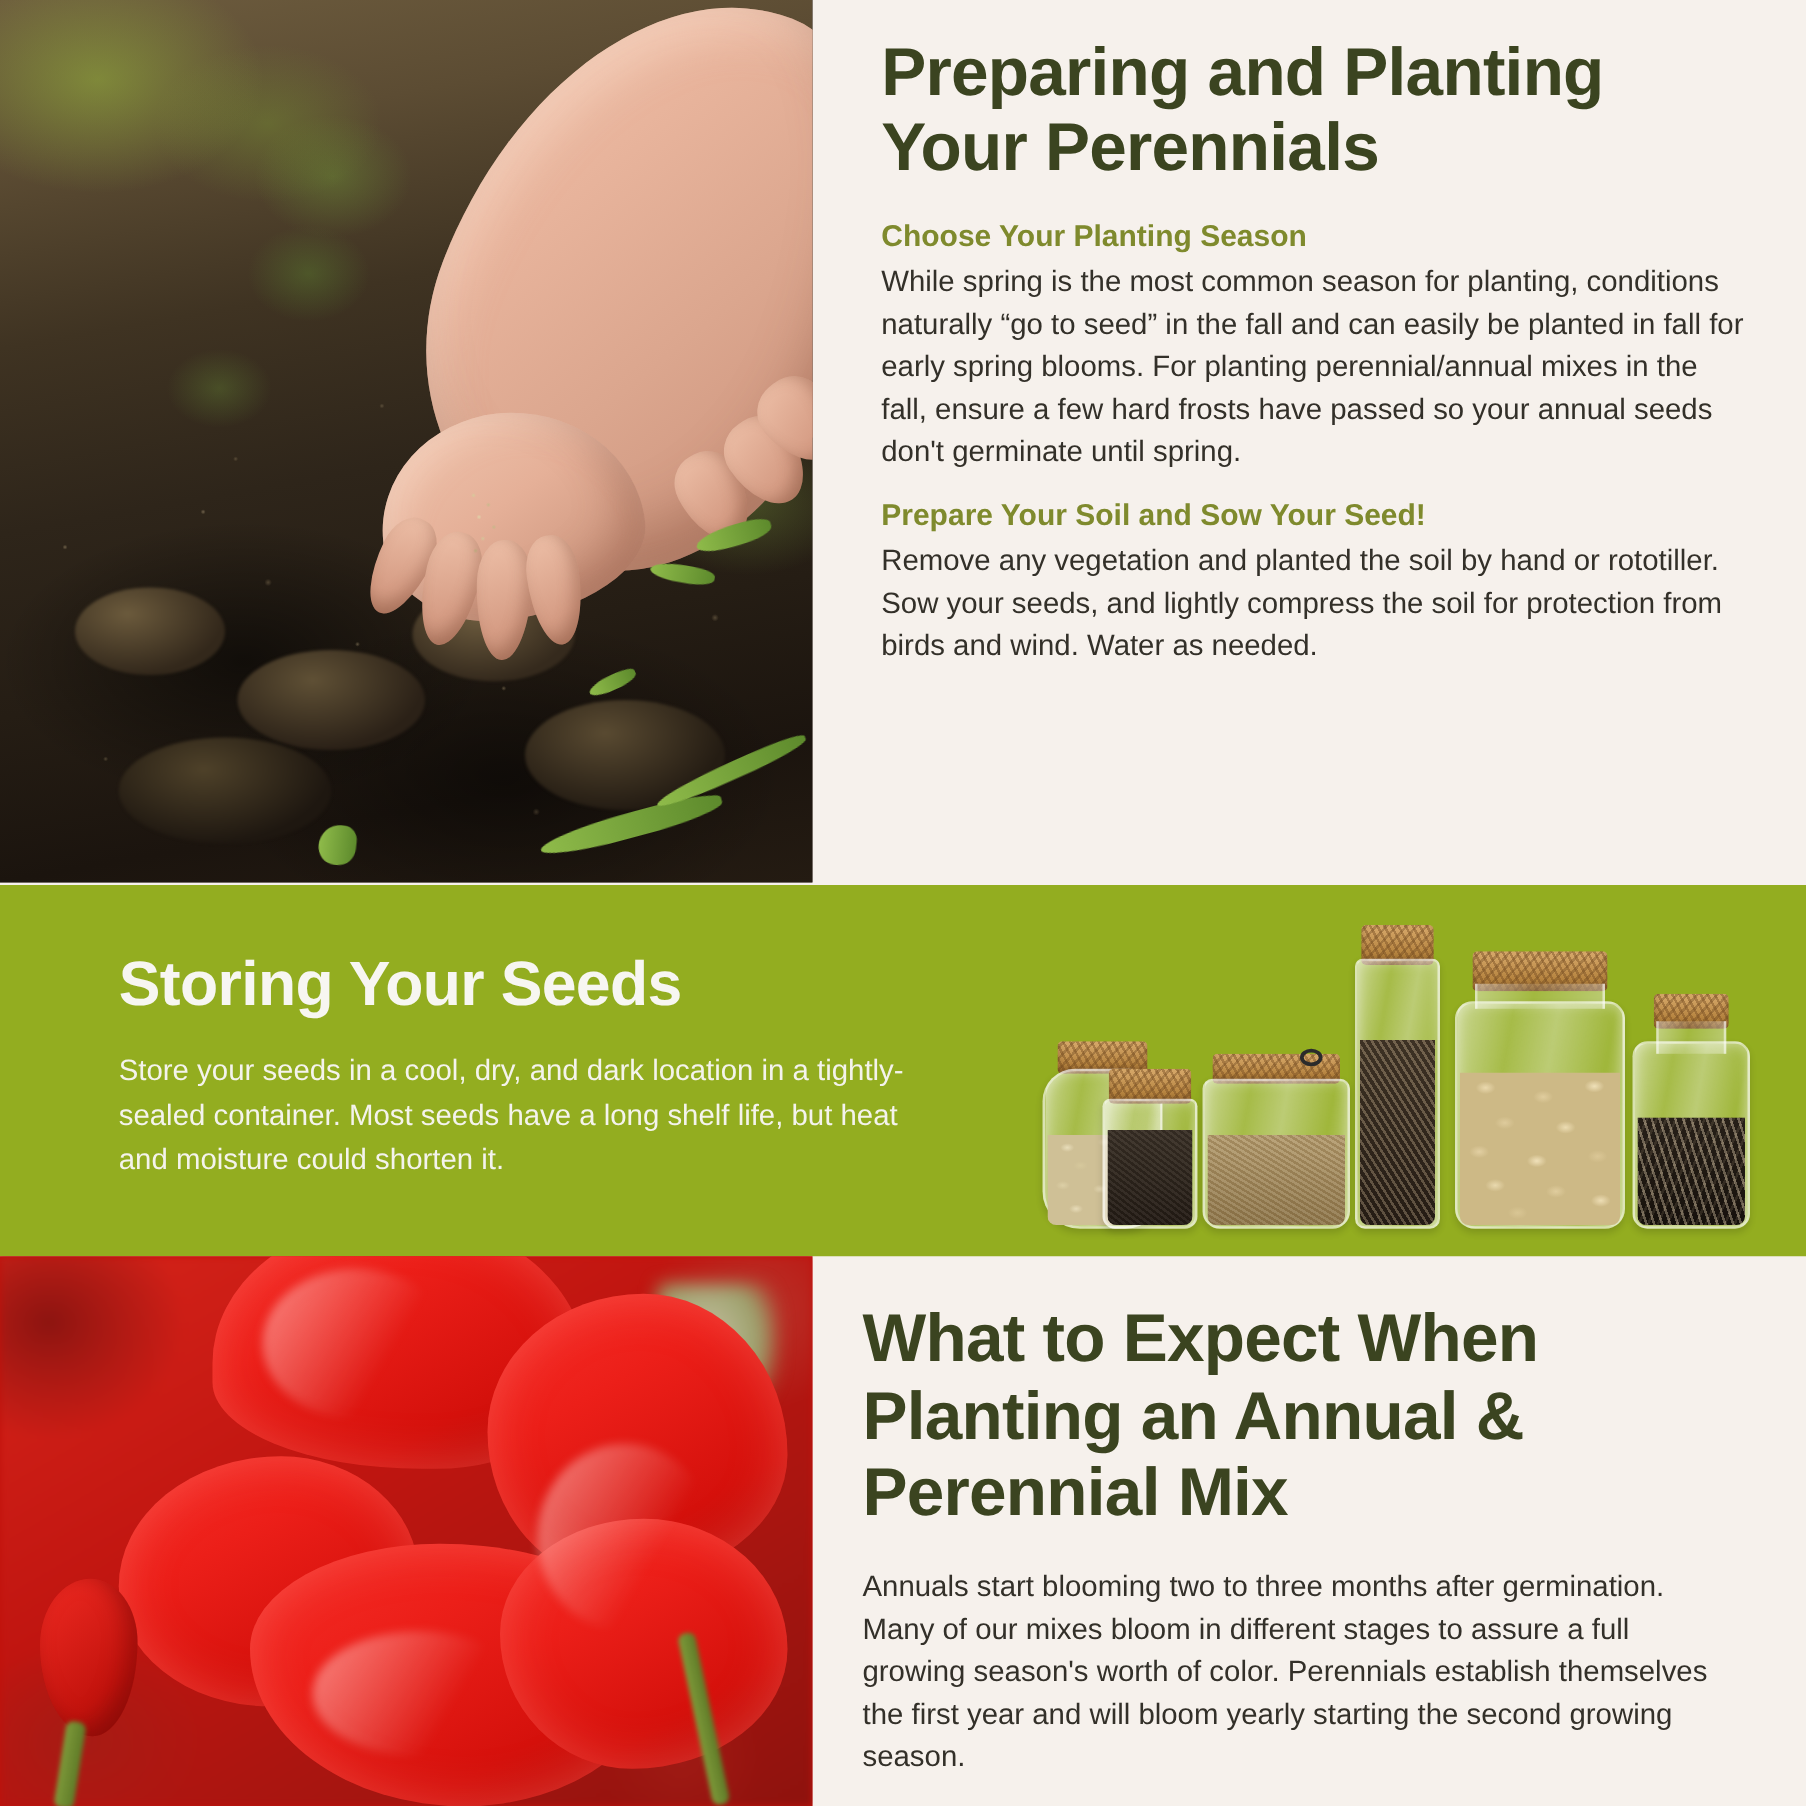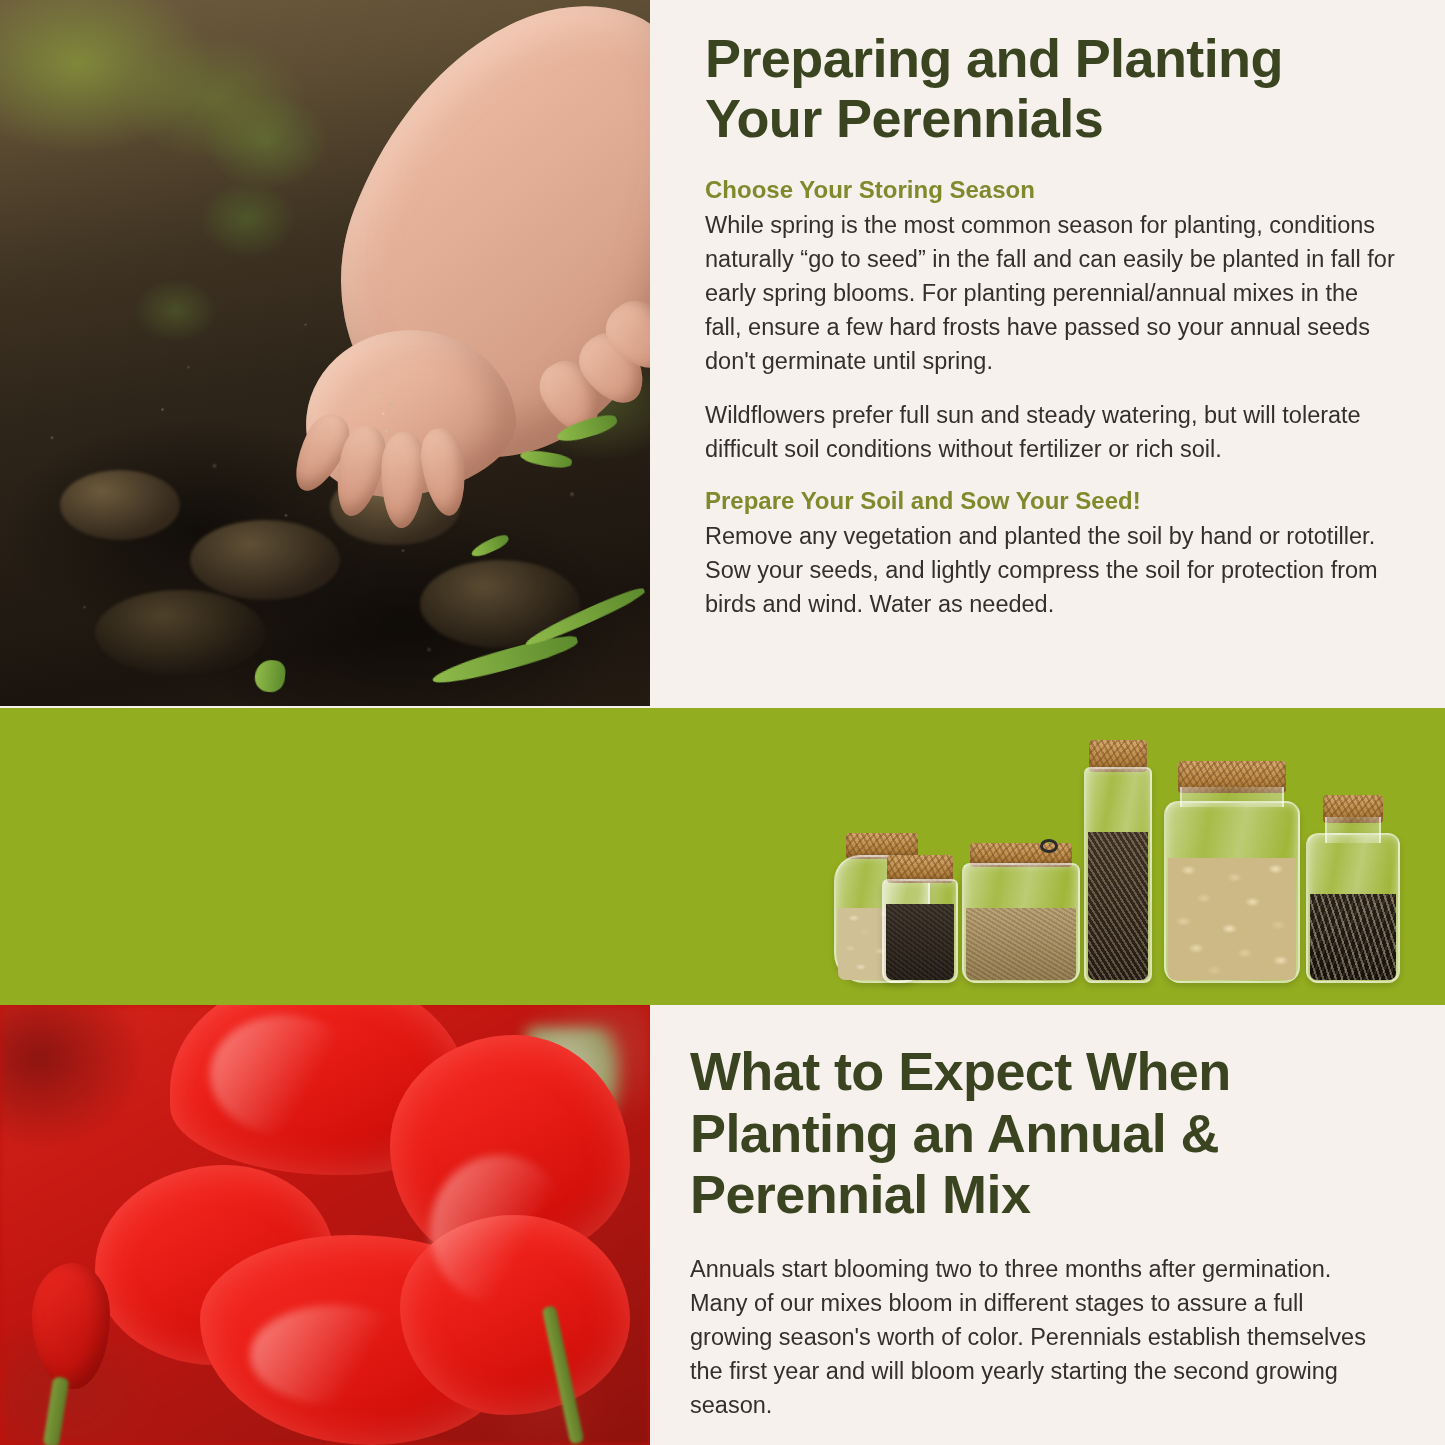--- a/index.html
+++ b/index.html
@@ -298,37 +298,40 @@
       <div class="sprout" style="left:470px; top:540px; width:40px; height:12px; transform:rotate(-24deg);"></div>
       <div class="sprout" style="left:430px; top:650px; width:150px; height:20px; transform:rotate(-15deg);"></div>
       <div class="sprout" style="left:520px; top:610px; width:130px; height:14px; transform:rotate(-24deg);"></div>
       <div class="sprout" style="left:255px; top:660px; width:30px; height:32px; transform:rotate(6deg);"></div>
     </div>
 
     <div class="text-col-1">
       <h1 class="sec-title">Preparing and Planting Your Perennials</h1>
 
       <div class="blk">
-        <h3 class="sub-head">Choose Your Storing Season</h3>
+        <h3 class="sub-head">Choose Your Planting Season</h3>
         <p class="body-copy">While spring is the most common season for planting, conditions naturally “go to seed” in the fall and can easily be planted in fall for early spring blooms. For planting perennial/annual mixes in the fall, ensure a few hard frosts have passed so your annual seeds don't germinate until spring.</p>
       </div>
 
       <div class="blk">
-        <p class="body-copy">Wildflowers prefer full sun and steady watering, but will tolerate difficult soil conditions without fertilizer or rich soil.</p>
       </div>
 
       <div class="blk">
         <h3 class="sub-head">Prepare Your Soil and Sow Your Seed!</h3>
         <p class="body-copy">Remove any vegetation and planted the soil by hand or rototiller. Sow your seeds, and lightly compress the soil for protection from birds and wind. Water as needed.</p>
       </div>
     </div>
   </div>
 
   <div class="sec2">
 
+    <div class="band-text">
+      <h2 class="band-title">Storing Your Seeds</h2>
+      <p class="band-copy">Store your seeds in a cool, dry, and dark location in a tightly-sealed container. Most seeds have a long shelf life, but heat and moisture could shorten it.</p>
+    </div>
 
     <div class="jars">
 
       <div class="jar" style="left:14px; width:96px; height:150px;">
         <div class="cork" style="top:0; width:72px; height:26px;"></div>
         <div class="glass" style="height:128px; border-radius:26px 26px 30px 30px;"></div>
         <div class="fill seed-beans" style="height:72px;"></div>
       </div>
 
       <div class="jar" style="left:62px; width:76px; height:128px; z-index:4;">

